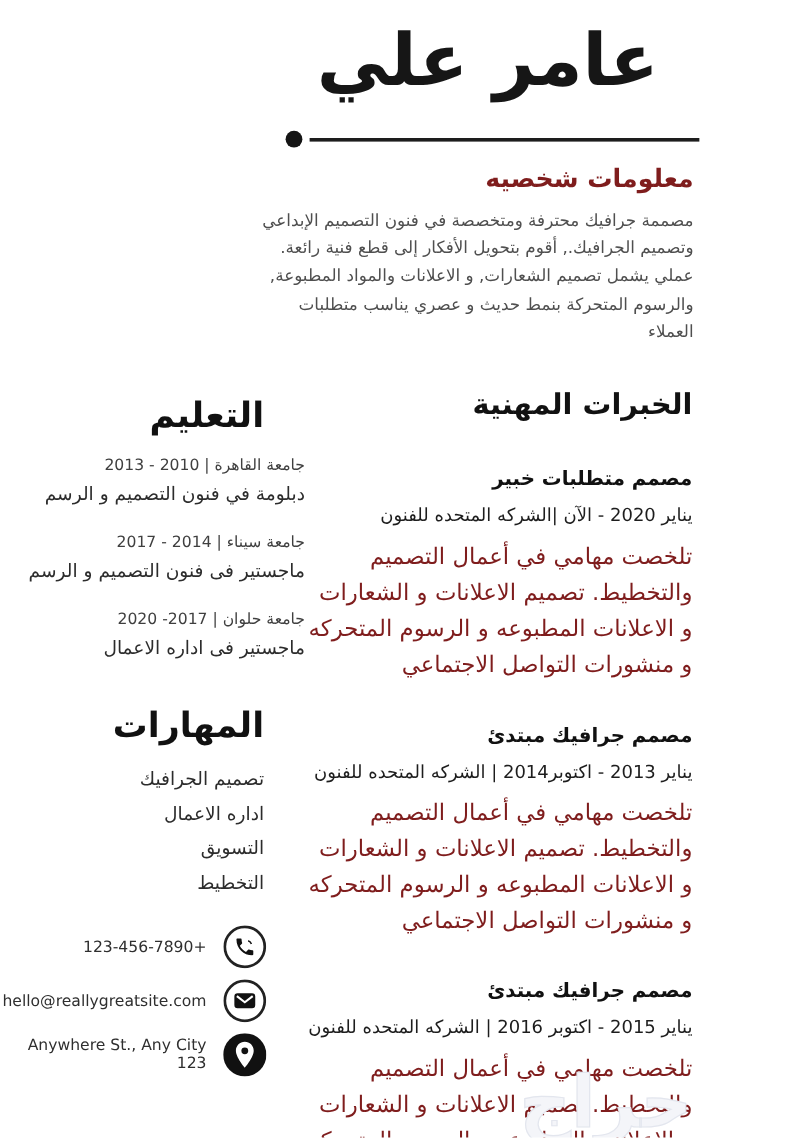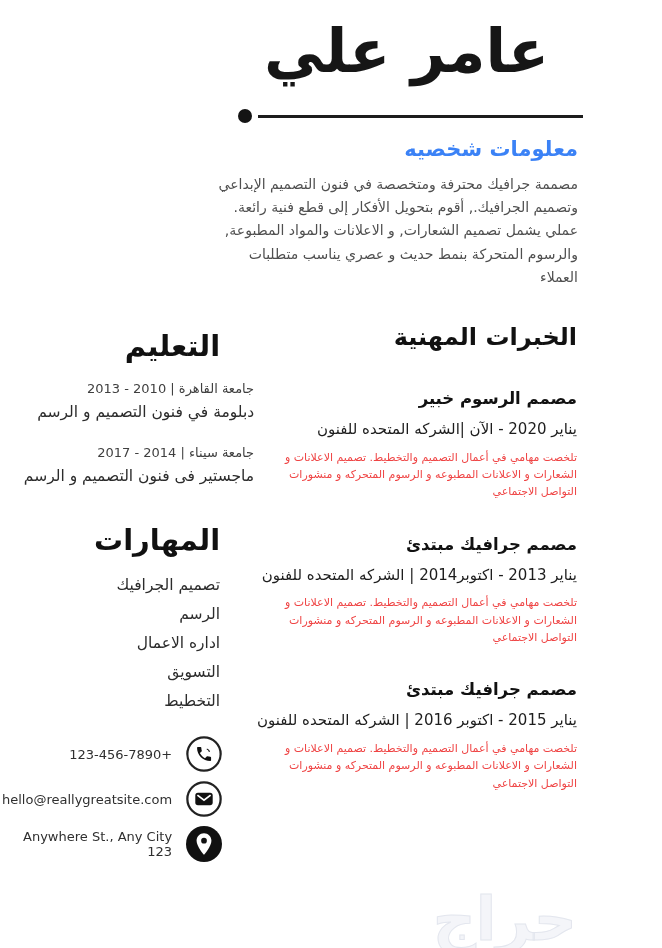--- a/index.html
+++ b/index.html
@@ -34,21 +34,21 @@
     width: 14px; height: 14px;
     border-radius: 50%;
     background: #141414;
     flex: none;
     margin-right: 6px;
   }
   .divider-line { flex: 1; height: 3px; background: #1d1d1d; }
 
   
   .personal { direction: rtl; text-align: right; padding: 14px 5px 0 0; }
-  .personal h2 { font-size: 21px; font-weight: 700; color: #3b82f6; margin-bottom: 12px; }
+  .personal h2 { font-size: 21px; font-weight: 700; color: #7f1d1d; margin-bottom: 12px; }
   .personal p {
     width: 360px;
     margin-right: 0;
     font-size: 14px;
     line-height: 1.66;
     color: #4f4f4f;
   }
 
   
   .columns { direction: rtl; display: flex; margin-top: 34px; padding-right: 6px; }
@@ -60,21 +60,21 @@
   .col-left .section-heading { margin-left: 0; margin-right: 34px; font-size: 29px; }
 
   
   .job { margin-bottom: 34px; }
   .job-title { font-size: 16.5px; font-weight: 700; color: #111; margin-bottom: 10px; }
   .job-period {
     font-size: 15px; font-weight: 400; color: #1d1d1d;
     line-height: 1.5; margin-bottom: 8px; max-width: 330px;
     margin-right: 0; margin-left: auto;
   }
-  .job-desc { font-size: 11px; color: #ef4444; line-height: 1.58; }
+  .job-desc { font-size: 19px; color: #7f1d1d; line-height: 1.58; }
 
   
   .education { margin-top: 6px; }
   .edu-entry { margin: 18px 0 24px; }
   .edu-school { font-size: 13px; color: #3f3f3f; }
   .edu-degree { font-size: 15.5px; color: #2c2c2c; margin-top: 7px; }
 
   
   .skills { margin-top: 38px; }
   .skills-list { list-style: none; margin: 14px 34px 0 0; }
@@ -125,21 +125,21 @@
     <h2>معلومات شخصيه</h2>
     <p>مصممة جرافيك محترفة ومتخصصة في فنون التصميم الإبداعي وتصميم الجرافيك., أقوم بتحويل الأفكار إلى قطع فنية رائعة. عملي يشمل تصميم الشعارات, و الاعلانات والمواد المطبوعة, والرسوم المتحركة بنمط حديث و عصري يناسب متطلبات العملاء</p>
   </section>
 
   <div class="columns">
 
     <section class="col-experience">
       <h2 class="section-heading">الخبرات المهنية</h2>
 
       <article class="job">
-        <h3 class="job-title">مصمم الرسوم خبير</h3>
+        <h3 class="job-title">مصمم متطلبات خبير</h3>
         <div class="job-period">يناير 2020 - الآن |الشركه المتحده للفنون</div>
         <p class="job-desc">تلخصت مهامي في أعمال التصميم والتخطيط. تصميم الاعلانات و الشعارات و الاعلانات المطبوعه و الرسوم المتحركه و منشورات التواصل الاجتماعي</p>
       </article>
 
       <article class="job">
         <h3 class="job-title">مصمم جرافيك مبتدئ</h3>
         <div class="job-period">يناير 2013 - اكتوبر2014 | الشركه المتحده للفنون</div>
         <p class="job-desc">تلخصت مهامي في أعمال التصميم والتخطيط. تصميم الاعلانات و الشعارات و الاعلانات المطبوعه و الرسوم المتحركه و منشورات التواصل الاجتماعي</p>
       </article>
 
@@ -158,27 +158,30 @@
         <div class="edu-entry">
           <div class="edu-school">جامعة القاهرة |  2010 - 2013</div>
           <div class="edu-degree">دبلومة في فنون التصميم و الرسم</div>
         </div>
 
         <div class="edu-entry">
           <div class="edu-school">جامعة سيناء |  2014 - 2017</div>
           <div class="edu-degree">ماجستير فى فنون التصميم و الرسم</div>
         </div>
 
+        <div class="edu-entry">
+          <div class="edu-school">جامعة حلوان | 2017- 2020</div>
+          <div class="edu-degree">ماجستير فى اداره الاعمال</div>
+        </div>
       </section>
 
       <section class="skills">
         <h2 class="section-heading">المهارات</h2>
         <ul class="skills-list">
           <li>تصميم الجرافيك</li>
-          <li>الرسم</li>
           <li>اداره الاعمال</li>
           <li>التسويق</li>
           <li>التخطيط</li>
         </ul>
       </section>
 
       <section class="contact">
 
         <div class="contact-row">
           <span class="contact-text">123-456-7890+</span>

